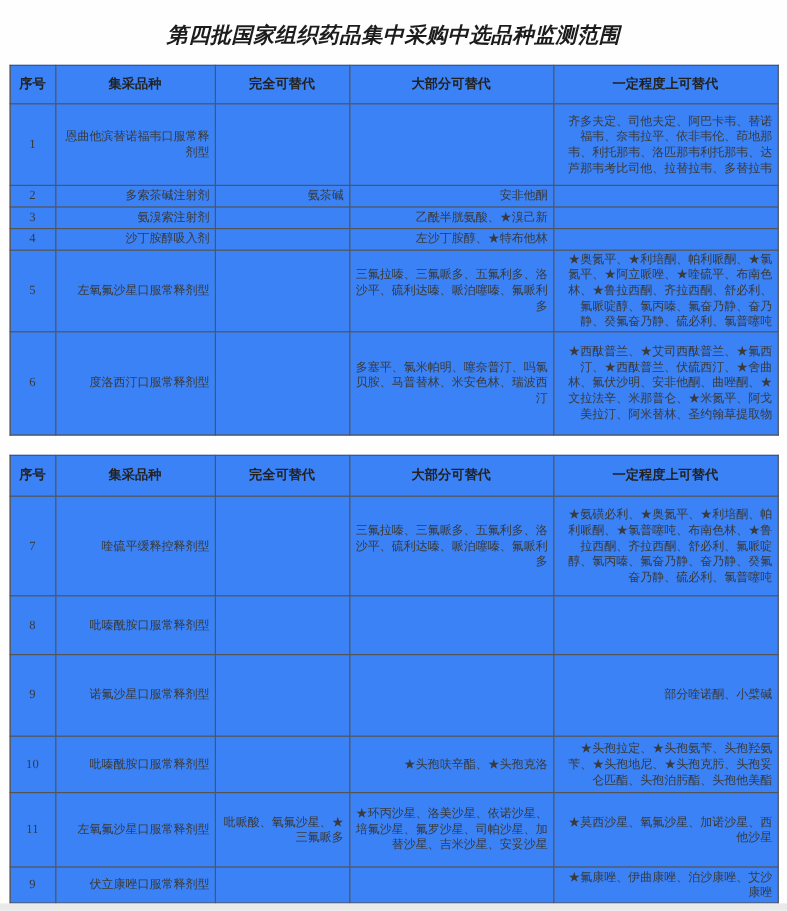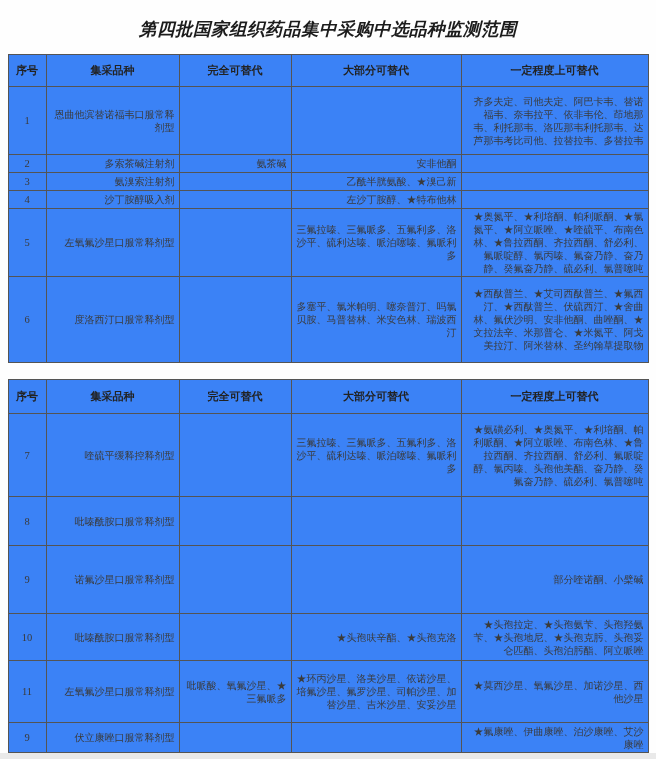--- a/index.html
+++ b/index.html
@@ -159,42 +159,42 @@
         <th>大部分可替代</th>
         <th>一定程度上可替代</th>
       </tr>
     </thead>
     <tbody>
       <tr class="h83">
         <td class="c-no">7</td>
         <td class="c-txt">喹硫平缓释控释剂型</td>
         <td class="c-txt"></td>
         <td class="c-txt">三氟拉嗪、三氟哌多、五氟利多、洛沙平、硫利达嗪、哌泊噻嗪、氟哌利多</td>
-        <td class="c-txt">★氨磺必利、★奥氮平、★利培酮、帕利哌酮、★阿立哌唑、布南色林、★鲁拉西酮、齐拉西酮、舒必利、氟哌啶醇、氯丙嗪、头孢他美酯、奋乃静、癸氟奋乃静、硫必利、氯普噻吨</td>
+        <td class="c-txt">★氨磺必利、★奥氮平、★利培酮、帕利哌酮、★氯普噻吨、布南色林、★鲁拉西酮、齐拉西酮、舒必利、氟哌啶醇、氯丙嗪、氟奋乃静、奋乃静、癸氟奋乃静、硫必利、氯普噻吨</td>
       </tr>
       <tr class="h49">
         <td class="c-no">8</td>
         <td class="c-txt">吡嗪酰胺口服常释剂型</td>
         <td class="c-txt"></td>
         <td class="c-txt"></td>
         <td class="c-txt"></td>
       </tr>
       <tr class="h68">
         <td class="c-no">9</td>
         <td class="c-txt">诺氟沙星口服常释剂型</td>
         <td class="c-txt"></td>
         <td class="c-txt"></td>
         <td class="c-txt">部分喹诺酮、小檗碱</td>
       </tr>
       <tr class="h47">
         <td class="c-no">10</td>
         <td class="c-txt">吡嗪酰胺口服常释剂型</td>
         <td class="c-txt"></td>
         <td class="c-txt">★头孢呋辛酯、★头孢克洛</td>
-        <td class="c-txt">★头孢拉定、★头孢氨苄、头孢羟氨苄、★头孢地尼、★头孢克肟、头孢妥仑匹酯、头孢泊肟酯、阿立哌唑</td>
+        <td class="c-txt">★头孢拉定、★头孢氨苄、头孢羟氨苄、★头孢地尼、★头孢克肟、头孢妥仑匹酯、头孢泊肟酯、头孢他美酯</td>
       </tr>
       <tr class="h62">
         <td class="c-no">11</td>
         <td class="c-txt">左氧氟沙星口服常释剂型</td>
         <td class="c-txt">吡哌酸、氧氟沙星、★三氟哌多</td>
         <td class="c-txt">★环丙沙星、洛美沙星、依诺沙星、培氟沙星、氟罗沙星、司帕沙星、加替沙星、吉米沙星、安妥沙星</td>
         <td class="c-txt">★莫西沙星、氧氟沙星、加诺沙星、西他沙星</td>
       </tr>
       <tr class="h30">
         <td class="c-no">9</td>

